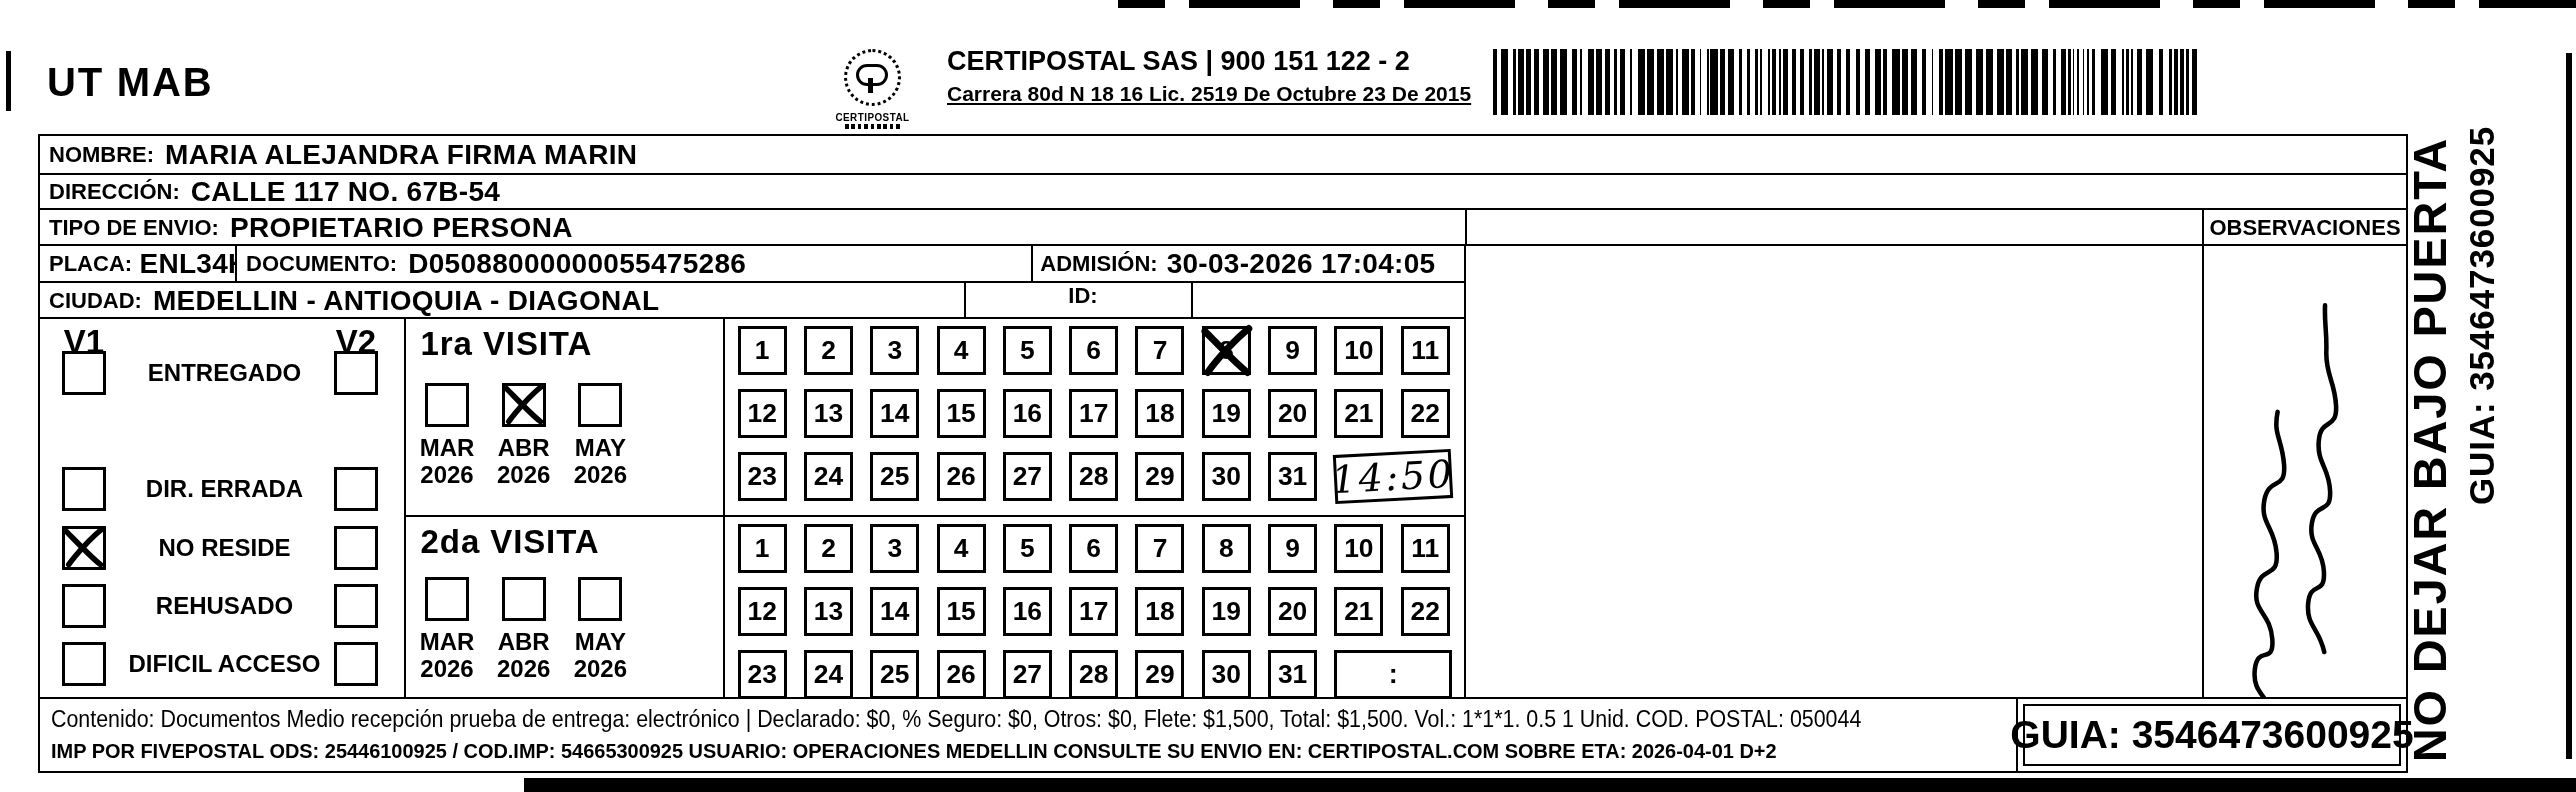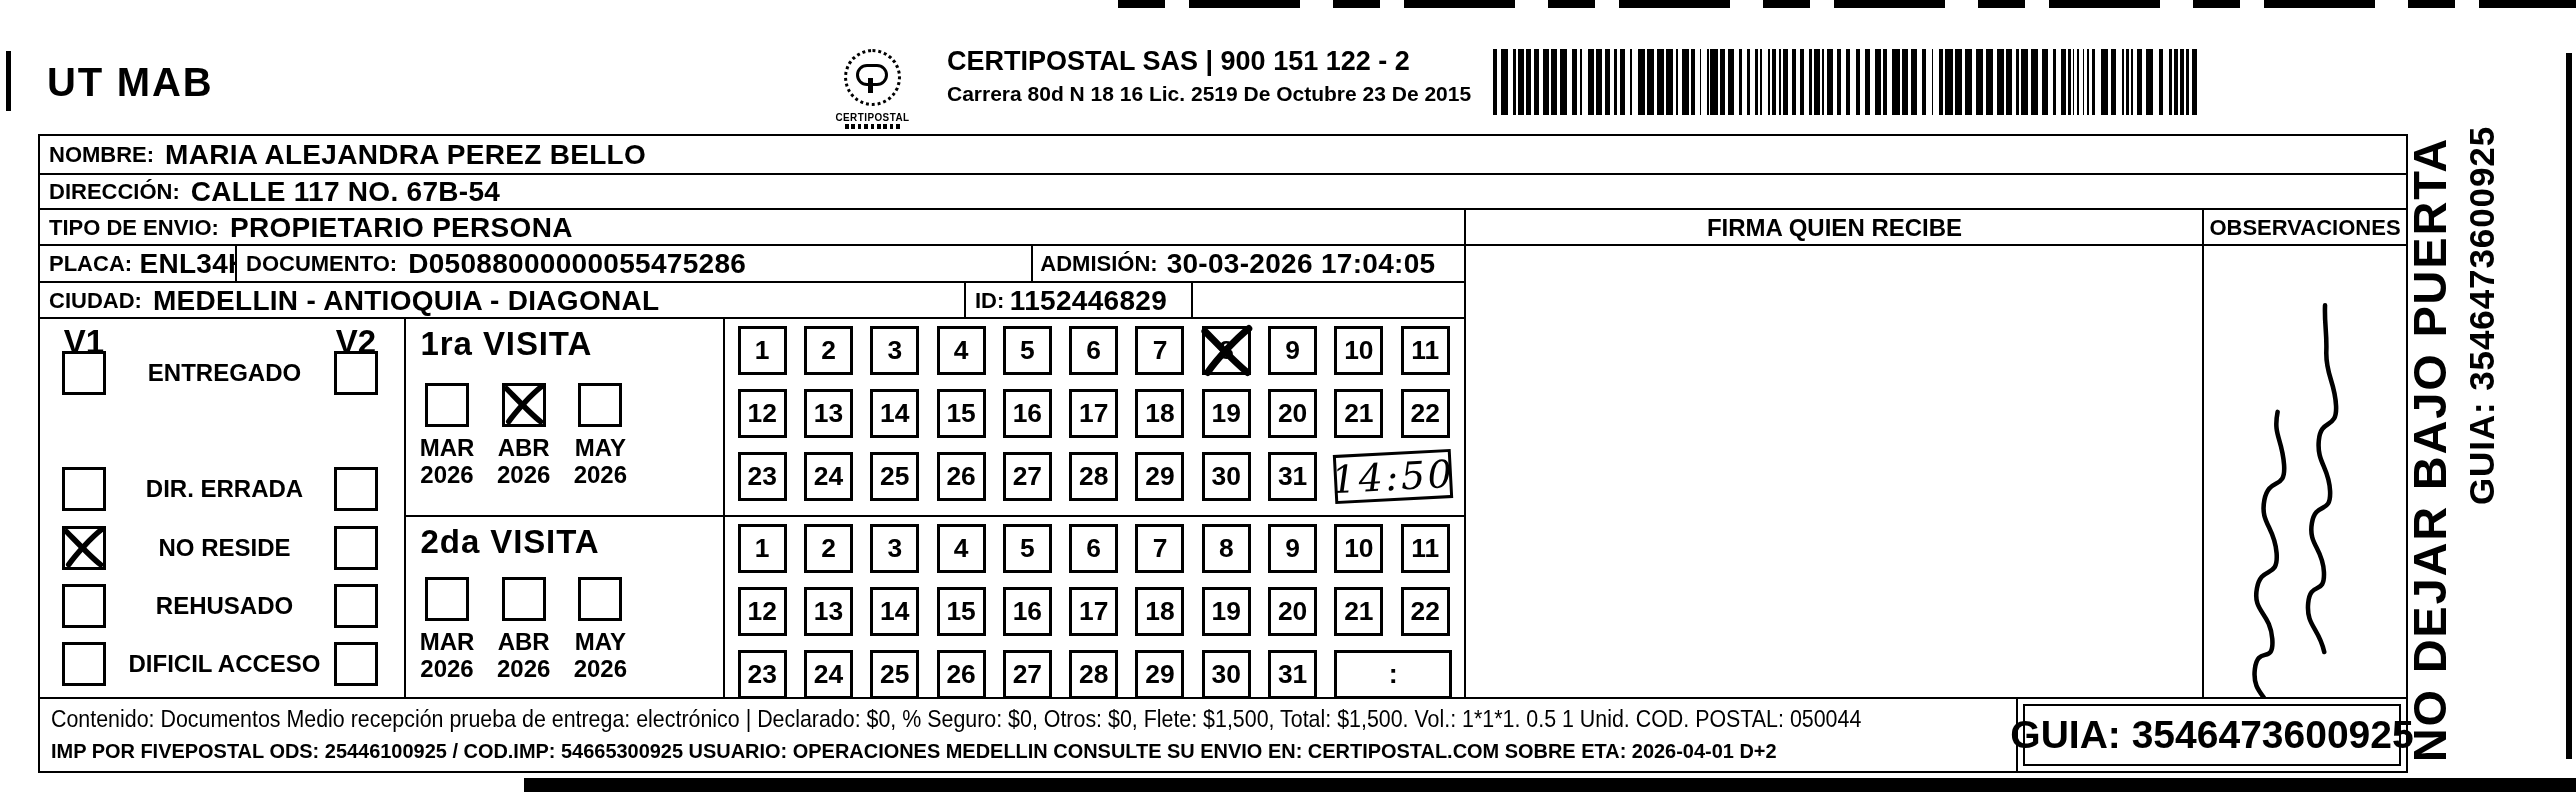--- a/index.html
+++ b/index.html
@@ -10,21 +10,21 @@
     background:repeating-linear-gradient(90deg,#000 0 47px,transparent 47px 71px,#000 71px 182px,transparent 182px 215px);}
   .left-tick{position:absolute;left:6.4px;top:51px;width:4.6px;height:60px;background:#000;}
   .right-edge{position:absolute;left:2566px;top:53px;width:5.5px;height:706px;background:#000;}
   .bottom-bar{position:absolute;left:524px;top:778px;width:2052px;height:14.6px;background:#000;}
   .stray-slash{position:absolute;left:2311px;top:734px;width:2.7px;height:27px;background:#000;transform:rotate(14deg);}
   
   .ut-mab{position:absolute;left:47px;top:60px;font-size:40px;font-weight:600;letter-spacing:1.8px;}
   .nit-block{position:absolute;left:299px;top:44px;font-size:26.4px;font-weight:700;line-height:34px;white-space:nowrap;}
   .company-block{position:absolute;left:947px;top:46px;white-space:nowrap;}
   .company-line1{font-size:27px;font-weight:700;margin-bottom:4.6px;}
-  .company-line2{font-size:21px;font-weight:700;}
+  .company-line2{font-size:21px;font-weight:700;text-decoration:underline;}
   .logo{position:absolute;left:829px;top:49px;width:87px;text-align:center;}
   .logo-circle{width:51px;height:51px;border:3.6px dotted #000;border-radius:50%;margin:0 auto;position:relative;}
   .logo-glyph{position:absolute;left:9px;top:12px;width:25.5px;height:16.4px;border:3.6px solid #000;border-radius:11px;}
   .logo-glyph:after{content:"";position:absolute;left:9px;top:11px;width:4.6px;height:14.6px;background:#000;}
   .logo-caption{font-size:11px;font-weight:700;letter-spacing:0.5px;margin-top:4.6px;transform:scaleX(.9);}
   .logo-subline{width:56px;height:4.6px;margin:1.8px auto 0;
     background:repeating-linear-gradient(90deg,#000 0 3.6px,transparent 3.6px 6.4px);}
   .barcode{position:absolute;left:1493px;top:49px;width:739px;height:66px;font-size:0;overflow:hidden;}
   .barcode span{display:inline-block;height:100%;background:#000;vertical-align:top;}
   
@@ -98,51 +98,50 @@
   <div class="company-block">
     <div class="company-line1">CERTIPOSTAL SAS | 900 151 122 - 2</div>
     <div class="company-line2">Carrera 80d N 18 16  Lic. 2519 De Octubre 23 De 2015</div>
   </div>
   <div class="barcode"><span style="width:3.6px;margin-right:4.6px"></span><span style="width:7.3px;margin-right:4.6px"></span><span style="width:2.7px;margin-right:1.8px"></span><span style="width:6.4px;margin-right:1.8px"></span><span style="width:5.5px;margin-right:2.7px"></span><span style="width:5.5px;margin-right:3.6px"></span><span style="width:5.5px;margin-right:2.7px"></span><span style="width:5.5px;margin-right:3.6px"></span><span style="width:6.4px;margin-right:5.5px"></span><span style="width:4.6px;margin-right:3.6px"></span><span style="width:1.8px;margin-right:5.5px"></span><span style="width:6.4px;margin-right:1.8px"></span><span style="width:6.4px;margin-right:2.7px"></span><span style="width:5.5px;margin-right:3.6px"></span><span style="width:2.7px;margin-right:3.6px"></span><span style="width:4.6px;margin-right:5.5px"></span><span style="width:1.8px;margin-right:5.5px"></span><span style="width:7.3px;margin-right:1.8px"></span><span style="width:7.3px;margin-right:2.7px"></span><span style="width:7.3px;margin-right:1.8px"></span><span style="width:7.3px;margin-right:2.7px"></span><span style="width:1.8px;margin-right:4.6px"></span><span style="width:6.4px;margin-right:2.7px"></span><span style="width:3.6px;margin-right:4.6px"></span><span style="width:1.8px;margin-right:5.5px"></span><span style="width:1.8px;margin-right:1.8px"></span><span style="width:7.3px;margin-right:2.7px"></span><span style="width:4.6px;margin-right:2.7px"></span><span style="width:6.4px;margin-right:4.6px"></span><span style="width:3.6px;margin-right:4.6px"></span><span style="width:2.7px;margin-right:5.5px"></span><span style="width:2.7px;margin-right:1.8px"></span><span style="width:2.7px;margin-right:5.5px"></span><span style="width:2.7px;margin-right:1.8px"></span><span style="width:3.6px;margin-right:3.6px"></span><span style="width:1.8px;margin-right:1.8px"></span><span style="width:5.5px;margin-right:3.6px"></span><span style="width:3.6px;margin-right:4.6px"></span><span style="width:3.6px;margin-right:5.5px"></span><span style="width:2.7px;margin-right:1.8px"></span><span style="width:6.4px;margin-right:1.8px"></span><span style="width:1.8px;margin-right:3.6px"></span><span style="width:5.5px;margin-right:3.6px"></span><span style="width:4.6px;margin-right:4.6px"></span><span style="width:4.6px;margin-right:5.5px"></span><span style="width:4.6px;margin-right:4.6px"></span><span style="width:4.6px;margin-right:5.5px"></span><span style="width:5.5px;margin-right:2.7px"></span><span style="width:3.6px;margin-right:5.5px"></span><span style="width:7.3px;margin-right:2.7px"></span><span style="width:5.5px;margin-right:3.6px"></span><span style="width:5.5px;margin-right:4.6px"></span><span style="width:4.6px;margin-right:5.5px"></span><span style="width:1.8px;margin-right:5.5px"></span><span style="width:3.6px;margin-right:2.7px"></span><span style="width:7.3px;margin-right:2.7px"></span><span style="width:6.4px;margin-right:3.6px"></span><span style="width:6.4px;margin-right:4.6px"></span><span style="width:6.4px;margin-right:3.6px"></span><span style="width:6.4px;margin-right:4.6px"></span><span style="width:7.3px;margin-right:1.8px"></span><span style="width:5.5px;margin-right:4.6px"></span><span style="width:2.7px;margin-right:1.8px"></span><span style="width:7.3px;margin-right:2.7px"></span><span style="width:7.3px;margin-right:3.6px"></span><span style="width:6.4px;margin-right:4.6px"></span><span style="width:3.6px;margin-right:4.6px"></span><span style="width:5.5px;margin-right:1.8px"></span><span style="width:2.7px;margin-right:1.8px"></span><span style="width:1.8px;margin-right:2.7px"></span><span style="width:1.8px;margin-right:3.6px"></span><span style="width:1.8px;margin-right:2.7px"></span><span style="width:1.8px;margin-right:3.6px"></span><span style="width:2.7px;margin-right:5.5px"></span><span style="width:7.3px;margin-right:3.6px"></span><span style="width:4.6px;margin-right:5.5px"></span><span style="width:2.7px;margin-right:1.8px"></span><span style="width:2.7px;margin-right:2.7px"></span><span style="width:1.8px;margin-right:3.6px"></span><span style="width:5.5px;margin-right:3.6px"></span><span style="width:7.3px;margin-right:5.5px"></span><span style="width:4.6px;margin-right:5.5px"></span><span style="width:3.6px;margin-right:1.8px"></span><span style="width:3.6px;margin-right:2.7px"></span><span style="width:3.6px;margin-right:1.8px"></span><span style="width:3.6px;margin-right:2.7px"></span><span style="width:4.6px;margin-right:4.6px"></span></div>
 
   <div class="doc-table">
 
     <div class="cell frow" style="left:0;top:0;width:2370px;height:42px;">
       <span class="flabel">NOMBRE:</span>
-      <span class="fval">MARIA ALEJANDRA PEREZ BELLO</span>
+      <span class="fval">MARIA ALEJANDRA FIRMA MARIN</span>
     </div>
     <div class="cell frow" style="left:0;top:39px;width:2370px;height:37px;">
       <span class="flabel">DIRECCIÓN:</span>
       <span class="fval">CALLE 117 NO. 67B-54</span>
     </div>
     <div class="cell frow" style="left:0;top:74px;width:1429px;height:39px;">
       <span class="flabel">TIPO DE ENVIO:</span>
       <span class="fval">PROPIETARIO PERSONA</span>
     </div>
-    <div class="cell chead" style="left:1426px;top:74px;width:741px;height:39px;">FIRMA QUIEN RECIBE</div>
     <div class="cell chead" style="left:2164px;top:74px;width:206px;height:39px;font-size:22px;">OBSERVACIONES</div>
 
     <div class="cell frow" style="left:0;top:110px;width:199px;height:39px;gap:7.3px;">
       <span class="flabel">PLACA:</span>
       <span class="fval">ENL34H</span>
     </div>
     <div class="cell frow" style="left:197px;top:110px;width:799px;height:39px;">
       <span class="flabel">DOCUMENTO:</span>
       <span class="fval">D05088000000055475286</span>
     </div>
     <div class="cell frow" style="left:993px;top:110px;width:436px;height:39px;gap:9px;padding-left:7.3px;">
       <span class="flabel">ADMISIÓN:</span>
       <span class="fval">30-03-2026 17:04:05</span>
     </div>
 
     <div class="cell frow" style="left:0;top:147px;width:929px;height:39px;">
       <span class="flabel">CIUDAD:</span>
       <span class="fval">MEDELLIN - ANTIOQUIA - DIAGONAL</span>
     </div>
-    <div class="cell frow" style="left:926px;top:147px;width:229px;height:39px;gap:5.5px;">
+    <div class="cell frow" style="left:926px;top:147px;width:229px;height:39px;gap:5.5px;flex-direction:column;">
       <span class="flabel">ID:</span>
       <span class="fval">1152446829</span>
     </div>
 
     <div class="cell" style="left:0;top:183px;width:369px;height:382px;">
       <span class="vhead" style="left:22px;">V1</span>
       <span class="vhead" style="left:294px;">V2</span>
     <div class="status-row" style="top: 32px;">
           <span class="cbx v1"></span>
           <span class="status-label">ENTREGADO</span>

